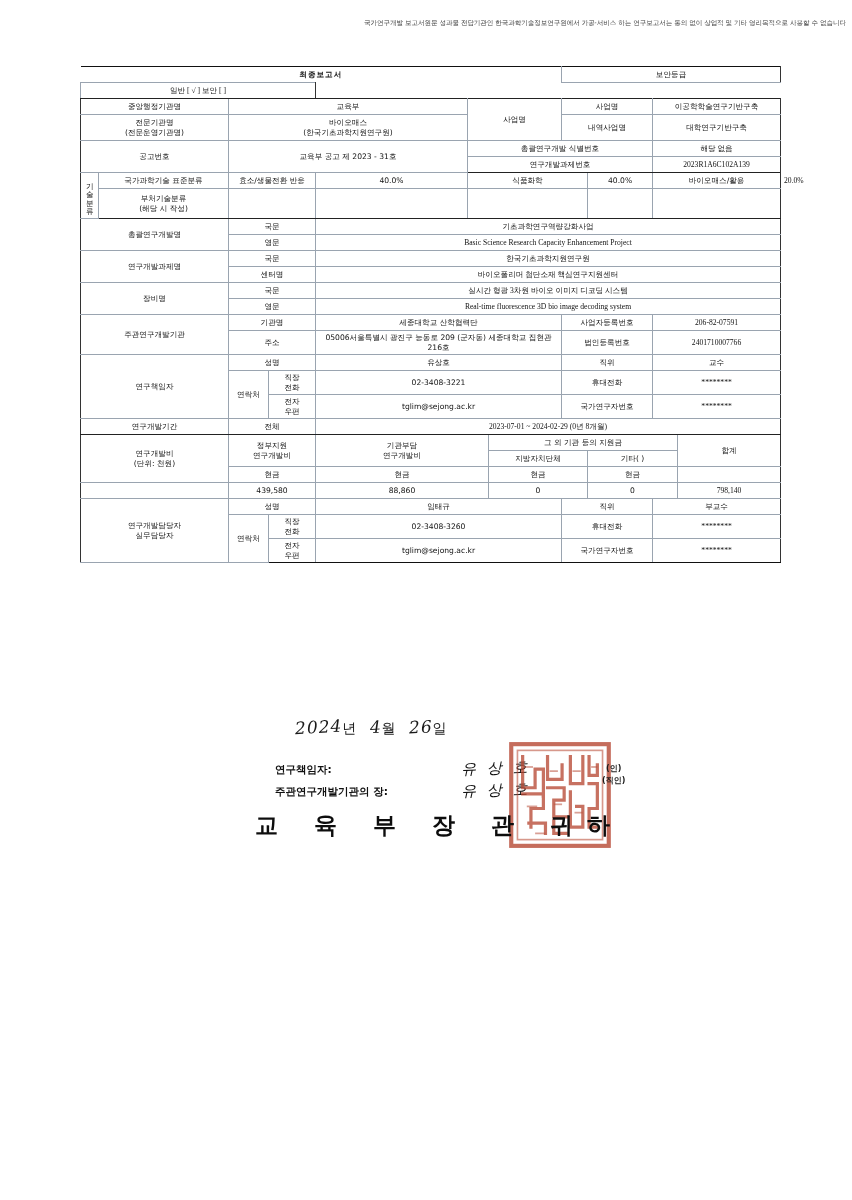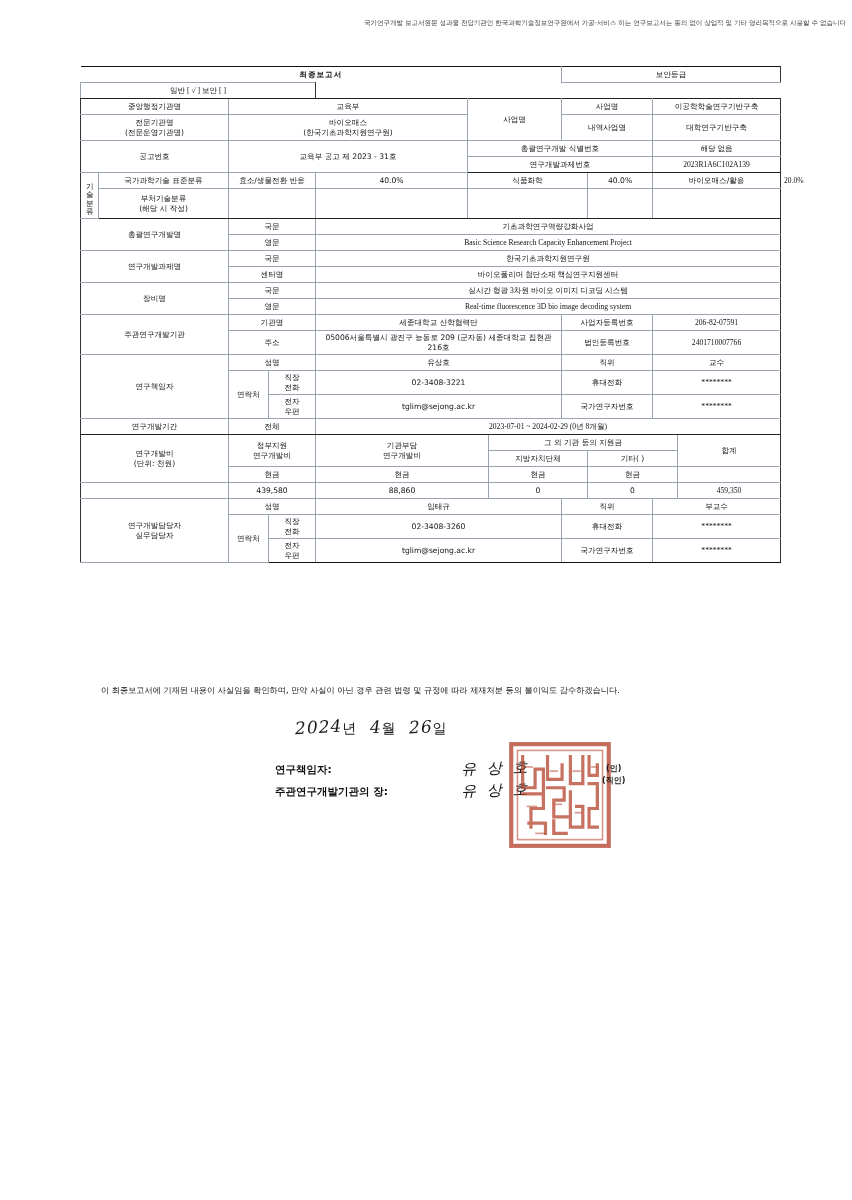--- a/index.html
+++ b/index.html
@@ -365,21 +365,21 @@
     <td colspan="2">현금</td>
     <td colspan="2">현금</td>
     <td class="outer-right"></td>
   </tr>
   <tr>
     <td colspan="2" class="outer-left"></td>
     <td colspan="2" class="r">439,580</td>
     <td colspan="2" class="r">88,860</td>
     <td colspan="2" class="r">0</td>
     <td colspan="2" class="r">0</td>
-    <td class="r outer-right">459,350</td>
+    <td class="r outer-right">798,140</td>
   </tr>
 
   <tr>
     <td colspan="2" rowspan="3" class="outer-left two-line thick-t">
       <div>연구개발담당자</div>
       <div>실무담당자</div>
     </td>
     <td colspan="2" class="thick-t">성명</td>
     <td colspan="3" class="l thick-t">임태규</td>
     <td colspan="2" class="thick-t">직위</td>
@@ -403,21 +403,20 @@
     <td colspan="3" class="l outer-bottom">tglim@sejong.ac.kr</td>
     <td colspan="2" class="outer-bottom">국가연구자번호</td>
     <td colspan="2" class="outer-bottom outer-right">********</td>
   </tr>
 </tbody>
     </table>
 </div>
 
 <div class="decl-wrap">
 
-  <div class="decl-text">이 최종보고서에 기재된 내용이 사실임을 확인하며, 만약 사실이 아닌 경우 관련 법령 및 규정에 따라 제재처분 등의 불이익도 감수하겠습니다.</div>
 
   <div class="sig-date">
     <span class="hand">2024</span><span>년</span>
     &nbsp;&nbsp;<span class="hand">4</span><span>월</span>
     &nbsp;&nbsp;<span class="hand">26</span><span>일</span>
   </div>
 
   <div class="sig-row sig1">
     <span class="lab" style="width:175px">연구책임자:</span>
     &nbsp;&nbsp;<span class="sig-name">유 상 호</span>
@@ -458,13 +457,14 @@
           <path d="M80 26 h6"></path>
             <path d="M18 64 h10"></path>
             <path d="M44 62 h8"></path>
           <path d="M64 70 h8"></path>
             <path d="M26 90 h10"></path>
         </g>
       </g>
     </svg>
   </div>
 
+  <div class="addressee">교 육 부 장 관  귀하</div>
 </div>
 
 </body></html>

